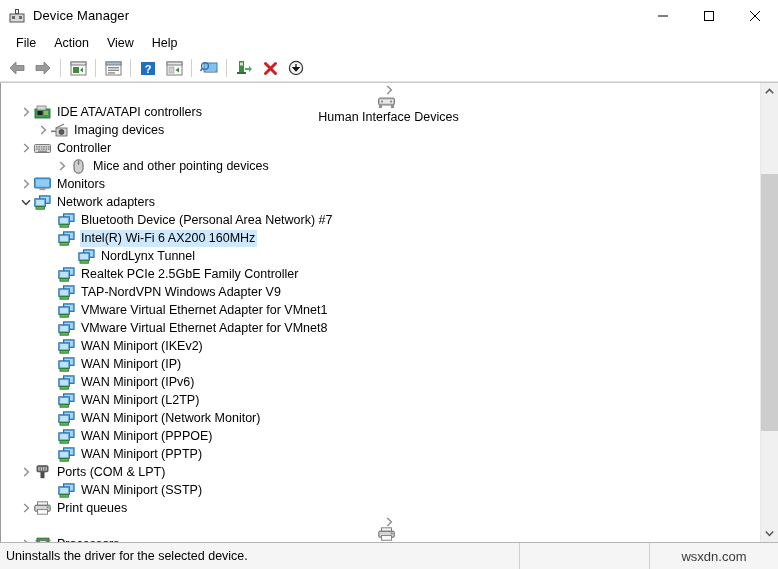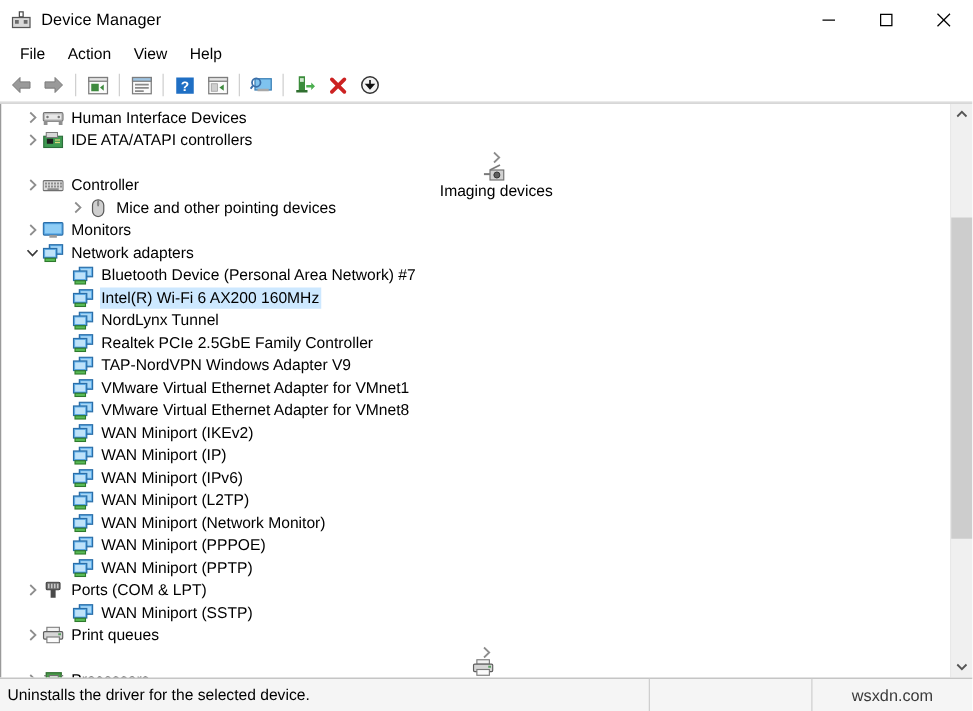--- a/index.html
+++ b/index.html
@@ -372,21 +372,21 @@
       <svg width="16" height="16" viewBox="0 0 16 16">
         <circle cx="8" cy="8" r="6.6" fill="#f3f3f3" stroke="#333333" stroke-width="1.2"></circle>
         <path d="M8 4 L8 9.5 M5.2 7.6 L8 10.8 L10.8 7.6 Z" fill="#111111" stroke="#111111" stroke-width="1.3"></path>
       </svg>
     </div>
   </div>
 
   <div class="content">
     <div class="tree-pane">
       <div class="tree-list" id="tree-list">
-          <div class="tree-row" style="padding-left: 17px;">
+          <div class="tree-row" style="padding-left: 17px; flex-direction: column;">
             <div class="expander">
               <svg width="9" height="10" viewBox="0 0 9 10">
                 <path d="M2.2 1 L6.4 5 L2.2 9" fill="none" stroke="#8d8d8d" stroke-width="1.4"></path>
               </svg>
             </div>
             <div class="node-icon">
               <svg width="17" height="14" viewBox="0 0 17 14">
                 <rect x="0.5" y="3" width="16" height="7" rx="1.5" fill="#b9b9b9" stroke="#6f6f6f" stroke-width="0.9"></rect>
                 <rect x="2" y="4.5" width="13" height="4" fill="#e8e8e8"></rect>
                 <circle cx="4" cy="6.5" r="1" fill="#777"></circle>
@@ -407,21 +407,21 @@
               <svg width="17" height="14" viewBox="0 0 17 14">
                 <rect x="1" y="4" width="15" height="9" fill="#3f9a52" stroke="#2c6e3a" stroke-width="0.9"></rect>
                 <rect x="3" y="1" width="9" height="4" fill="#d8d8d8" stroke="#7a7a7a" stroke-width="0.8"></rect>
                 <rect x="3.5" y="6" width="5" height="4" fill="#1f1f1f"></rect>
                 <rect x="10" y="6.5" width="4" height="1" fill="#d7d77a"></rect>
                 <rect x="10" y="8.5" width="4" height="1" fill="#d7d77a"></rect>
               </svg>
             </div>
             <span class="row-label">IDE ATA/ATAPI controllers</span>
           </div>
-          <div class="tree-row" style="padding-left: 34px; flex-direction: column;">
+          <div class="tree-row" style="padding-left: 34px;">
             <div class="expander">
               <svg width="9" height="10" viewBox="0 0 9 10">
                 <path d="M2.2 1 L6.4 5 L2.2 9" fill="none" stroke="#8d8d8d" stroke-width="1.4"></path>
               </svg>
             </div>
             <div class="node-icon">
               <svg width="17" height="14" viewBox="0 0 17 14">
                 <rect x="5" y="5" width="11" height="8" fill="#d2d2d2" stroke="#6d6d6d" stroke-width="0.9"></rect>
                 <circle cx="10.5" cy="9" r="2.4" fill="#5f5f5f" stroke="#333" stroke-width="0.8"></circle>
                 <path d="M5 5 L13 1" stroke="#7a7a7a" stroke-width="1.3"></path>
@@ -524,21 +524,21 @@
               <svg width="17" height="15" viewBox="0 0 17 15">
                 <rect x="5.5" y="0.8" width="10.6" height="7.6" fill="#63b0ea" stroke="#2a6ea8" stroke-width="1"></rect>
                 <rect x="6.8" y="2" width="8" height="5.2" fill="#a9d8f7"></rect>
                 <rect x="0.8" y="3.8" width="10.6" height="7.6" fill="#63b0ea" stroke="#2a6ea8" stroke-width="1"></rect>
                 <rect x="2.1" y="5" width="8" height="5.2" fill="#bfe2f9"></rect>
                 <rect x="2" y="11.6" width="8.4" height="2.6" fill="#59bb55" stroke="#2e7a2c" stroke-width="0.9"></rect>
               </svg>
             </div>
             <span class="row-label">Intel(R) Wi-Fi 6 AX200 160MHz</span>
           </div>
-          <div class="tree-row" style="padding-left: 41px;">
+          <div class="tree-row" style="padding-left: 61px;">
             <div class="expander"></div>
             <div class="node-icon">
               <svg width="17" height="15" viewBox="0 0 17 15">
                 <rect x="5.5" y="0.8" width="10.6" height="7.6" fill="#63b0ea" stroke="#2a6ea8" stroke-width="1"></rect>
                 <rect x="6.8" y="2" width="8" height="5.2" fill="#a9d8f7"></rect>
                 <rect x="0.8" y="3.8" width="10.6" height="7.6" fill="#63b0ea" stroke="#2a6ea8" stroke-width="1"></rect>
                 <rect x="2.1" y="5" width="8" height="5.2" fill="#bfe2f9"></rect>
                 <rect x="2" y="11.6" width="8.4" height="2.6" fill="#59bb55" stroke="#2e7a2c" stroke-width="0.9"></rect>
               </svg>
             </div>

